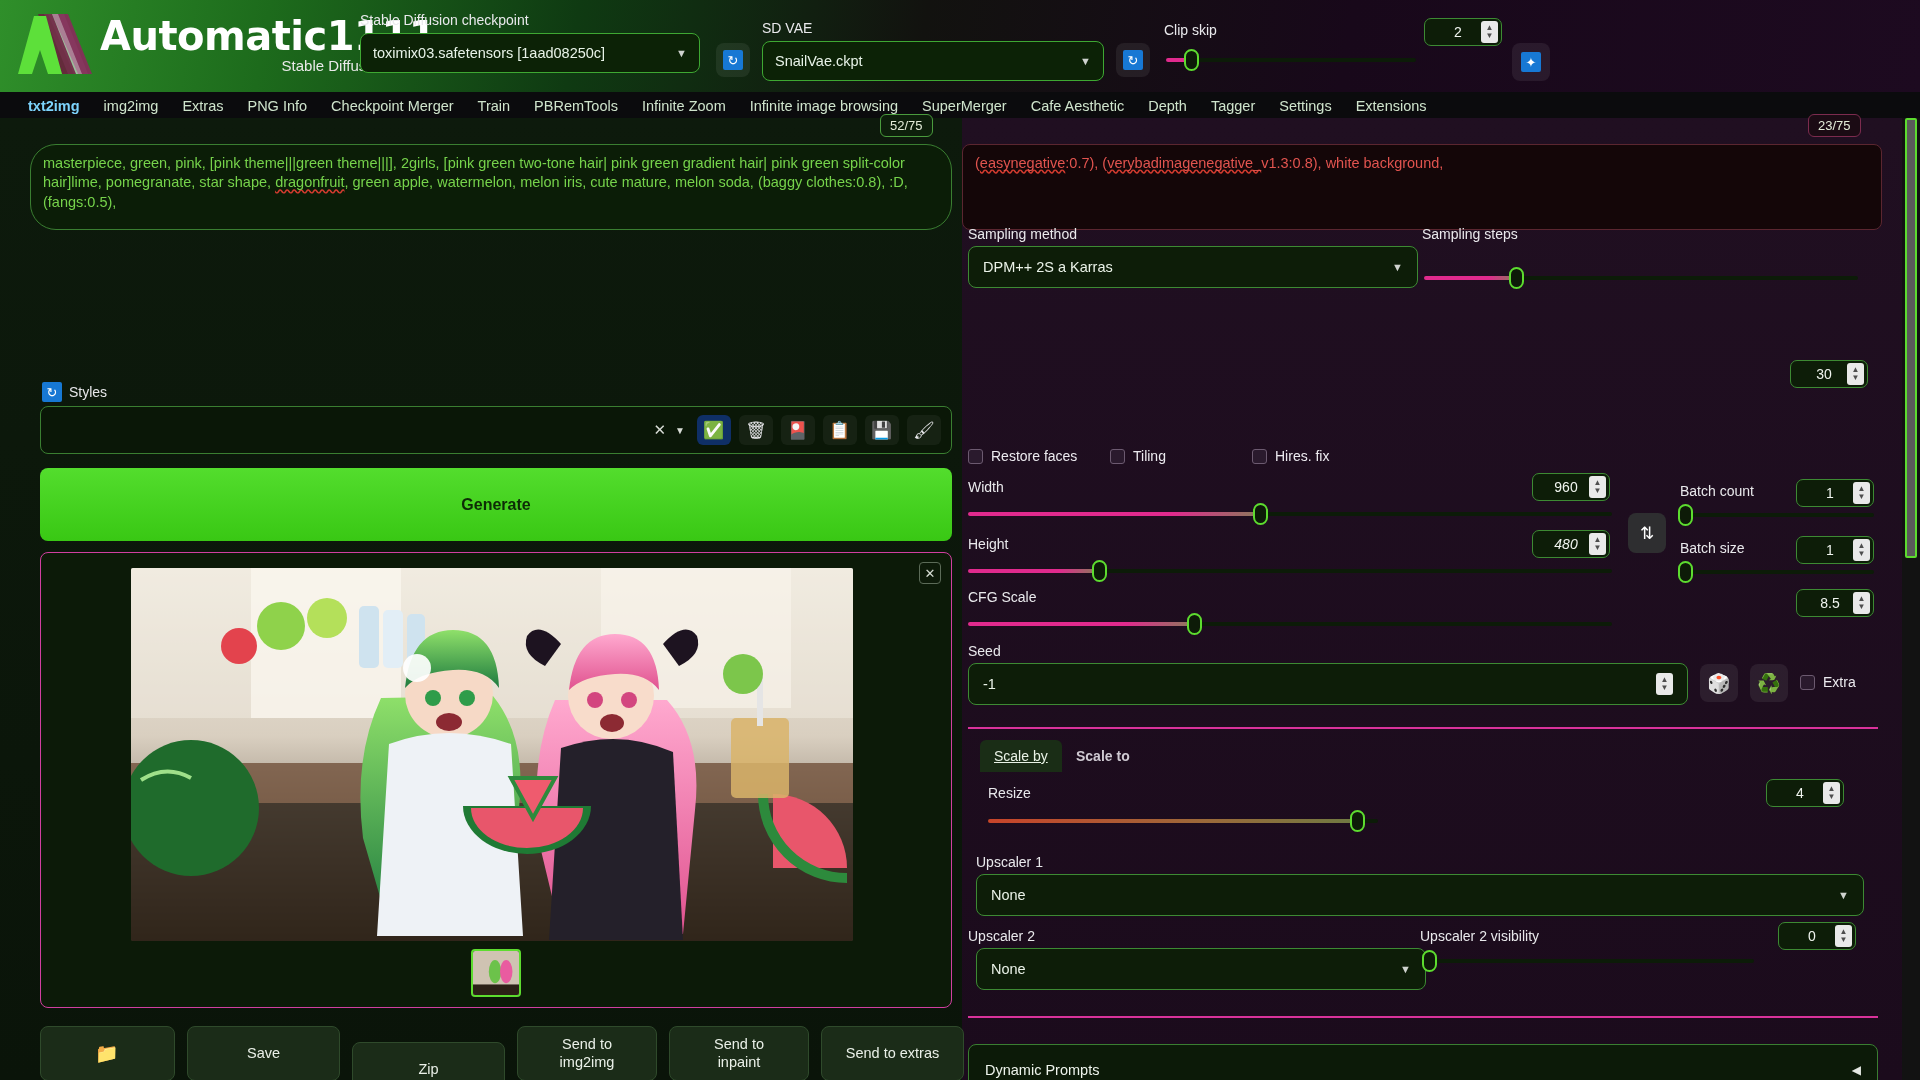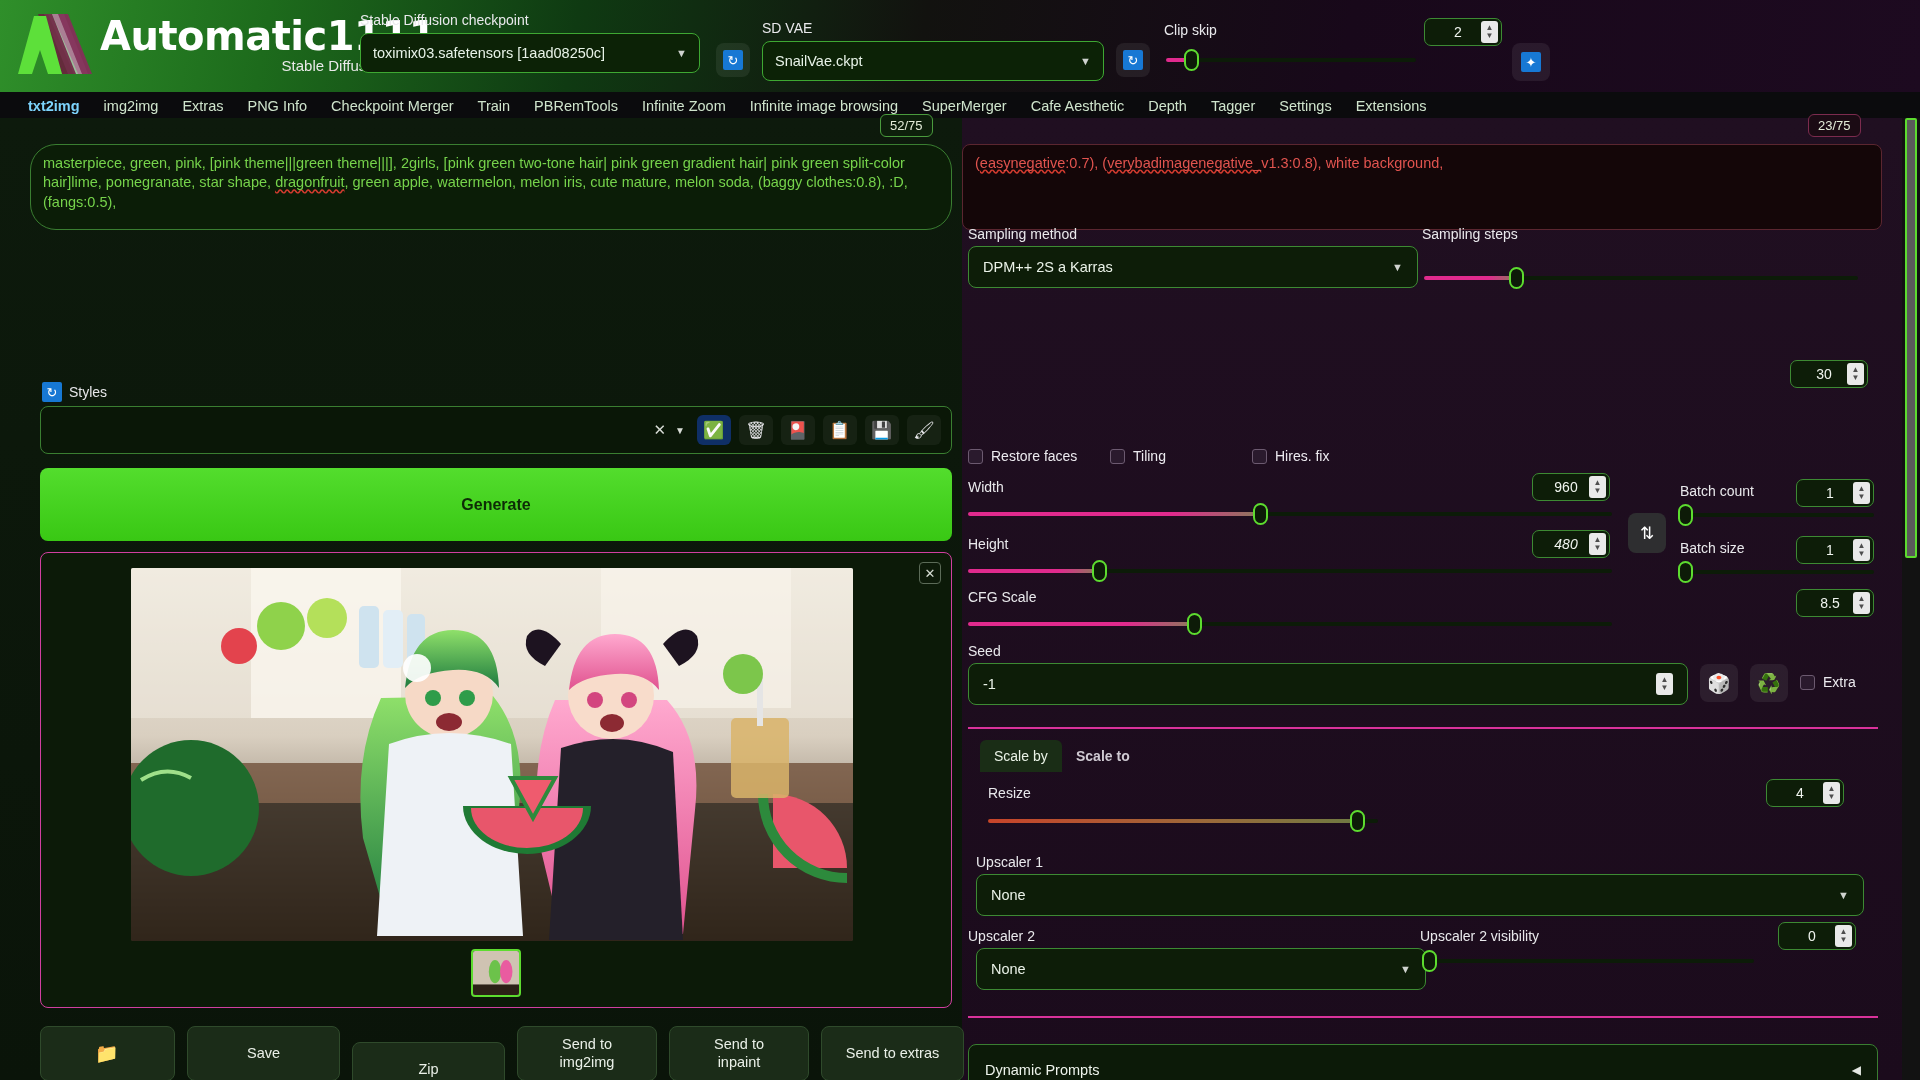--- a/index.html
+++ b/index.html
@@ -165,21 +165,21 @@
   }
   .icon-btn {
     position: absolute; width: 38px; height: 38px; border-radius: 8px; background: rgba(255,255,255,0.07);
     display: flex; align-items: center; justify-content: center; font-size: 19px; cursor: pointer;
   }
   .pink-rule { position: absolute; height: 2px; background: #d9329b; }
   .sub-tab {
     position: absolute; height: 32px; display: flex; align-items: center; padding: 0 14px;
     font-size: 14px; border-radius: 6px 6px 0 0; cursor: pointer;
   }
-  .sub-tab.active { background: #1a2d16; color: #e9f2e6; }
+  .sub-tab.active { background: #1a2d16; color: #e9f2e6; text-decoration: underline; }
   .sub-tab.idle { color: #cfcad2; }
   .accordion {
     position: absolute; border: 1px solid #3a7e31; border-radius: 8px; background: #0c1a08;
     height: 52px; display: flex; align-items: center; justify-content: space-between;
     padding: 0 16px; font-size: 14.5px; color: #eef3ec; cursor: pointer;
   }
   .accordion .tri { color: #e5e8e3; font-size: 12px; }
 </style>
 </head>
 <body>

